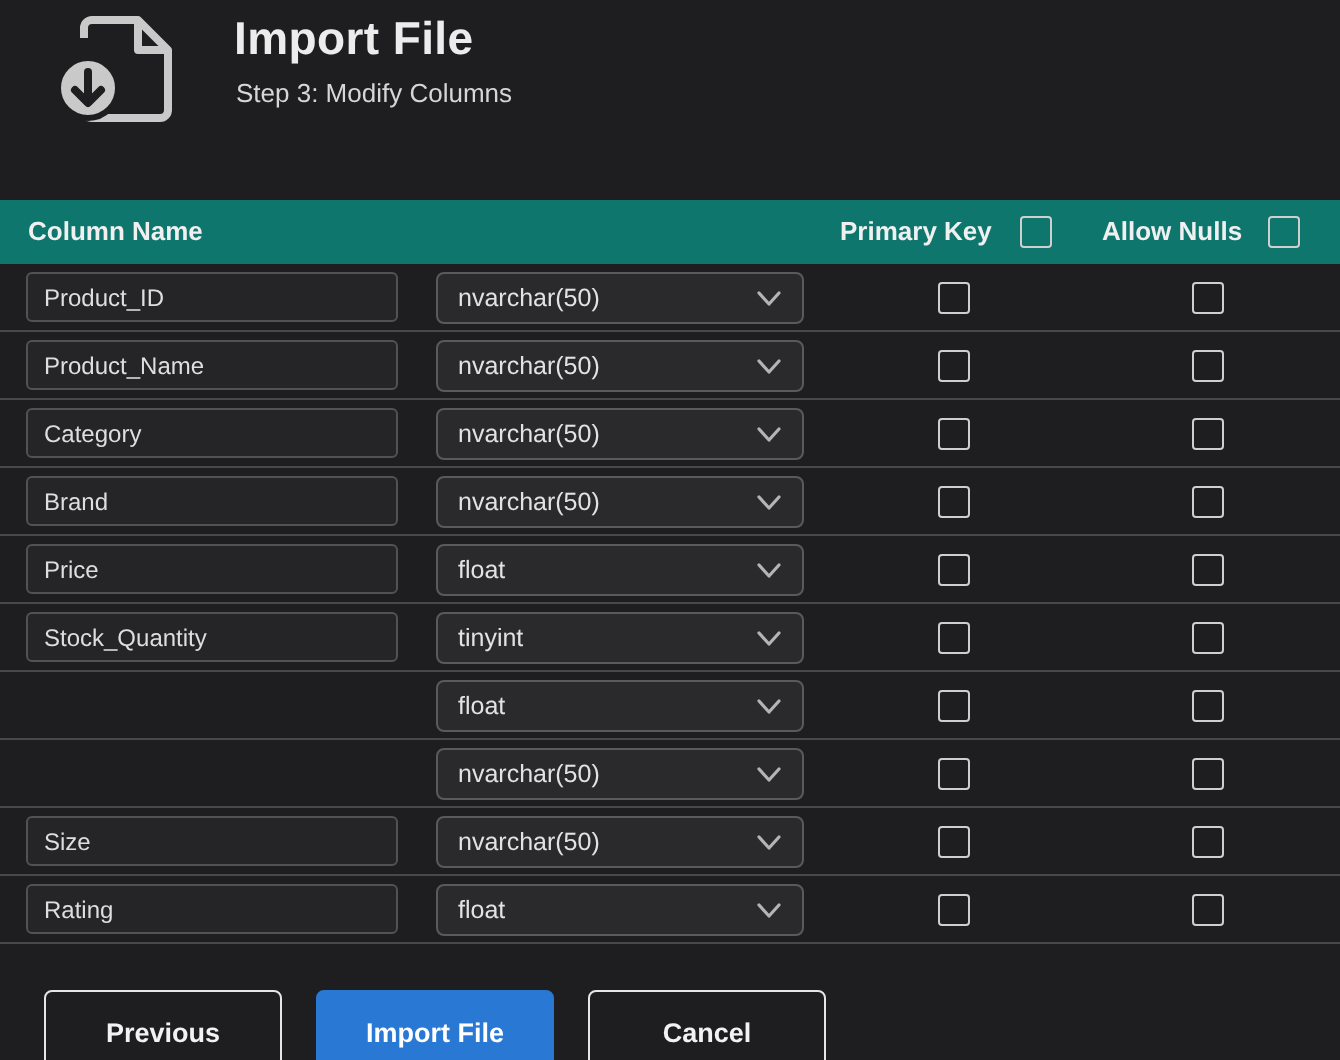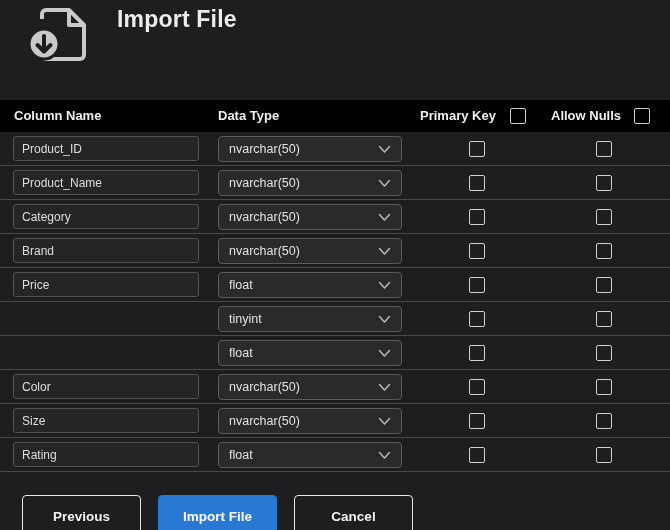--- a/index.html
+++ b/index.html
@@ -9,21 +9,21 @@
     background:#1e1e20; overflow:hidden;
     font-family:"Liberation Sans", sans-serif;
     color:#e4e4e4;
   }
   
   .top-header { position:absolute; left:0; top:0; width:670px; height:116px; }
   .file-icon { position:absolute; left:26px; top:4px; width:66px; height:62px; }
   .page-title { position:absolute; left:117px; top:6px; font-size:23px; font-weight:700; color:#ececec; letter-spacing:.2px; }
   .page-subtitle { position:absolute; left:118px; top:39px; font-size:13px; color:#d6d6d6; }
   
-  .thead { position:absolute; left:0; top:100px; width:670px; height:32px; background:#000000; }
+  .thead { position:absolute; left:0; top:100px; width:670px; height:32px; background:#0f766e; }
   .th { position:absolute; top:0; height:32px; line-height:32px; font-size:13px; font-weight:700; color:#f0f0f0; }
   .th-name { left:14px; }
   .th-type { left:218px; }
   .th-pk   { left:420px; }
   .th-an   { left:551px; }
   .thead .checkbox { position:absolute; top:8px; }
   .th-pk-cb { left:510px; }
   .th-an-cb { left:634px; }
   
   .rows { position:absolute; left:0; top:132px; width:670px; }
@@ -70,25 +70,25 @@
 
   <div class="top-header">
     <svg class="file-icon" viewBox="0 0 66 62">
       <path d="M16 15 v-5 a4 4 0 0 1 4 -4 h23 l15 15 v30 a4 4 0 0 1 -4 4 h-34 a4 4 0 0 1 -4 -4 v-4" fill="none" stroke="#c9c9c9" stroke-width="4" stroke-linejoin="round"></path>
       <path d="M43 6 v15 h15" fill="none" stroke="#c9c9c9" stroke-width="4" stroke-linejoin="round"></path>
       <circle cx="18" cy="40" r="15" fill="#c9c9c9" stroke="#1e1e20" stroke-width="3"></circle>
       <line x1="18" y1="32" x2="18" y2="46" stroke="#1e1e20" stroke-width="4" stroke-linecap="round"></line>
       <path d="M11.5 41 L18 47.5 L24.5 41" fill="none" stroke="#1e1e20" stroke-width="4" stroke-linecap="round" stroke-linejoin="round"></path>
     </svg>
     <div class="page-title">Import File</div>
+    <div class="page-subtitle">Step 3: Modify Columns</div>
   </div>
 
   <div class="thead">
     <span class="th th-name">Column Name</span>
-    <span class="th th-type">Data Type</span>
     <span class="th th-pk">Primary Key</span>
     <span class="checkbox th-pk-cb"></span>
     <span class="th th-an">Allow Nulls</span>
     <span class="checkbox th-an-cb"></span>
   </div>
 
   <div class="rows" id="rows">
     <div class="row">
       <input type="text" class="name-input" value="Product_ID" style="">
       <div class="select">
@@ -143,20 +143,21 @@
         <span class="select-value">float</span>
         <svg class="chevron" viewBox="0 0 13 9">
           <path d="M1.5 1.5 L6.5 7 L11.5 1.5" fill="none" stroke="#b4b4b4" stroke-width="1.6" stroke-linecap="round" stroke-linejoin="round"></path>
         </svg>
       </div>
       <span class="checkbox cb-pk"></span>
       <span class="checkbox cb-an"></span>
     </div>
 
     <div class="row">
+      <input type="text" class="name-input" value="Stock_Quantity" style="">
       <div class="select">
         <span class="select-value">tinyint</span>
         <svg class="chevron" viewBox="0 0 13 9">
           <path d="M1.5 1.5 L6.5 7 L11.5 1.5" fill="none" stroke="#b4b4b4" stroke-width="1.6" stroke-linecap="round" stroke-linejoin="round"></path>
         </svg>
       </div>
       <span class="checkbox cb-pk"></span>
       <span class="checkbox cb-an"></span>
     </div>
 
@@ -165,21 +166,20 @@
         <span class="select-value">float</span>
         <svg class="chevron" viewBox="0 0 13 9">
           <path d="M1.5 1.5 L6.5 7 L11.5 1.5" fill="none" stroke="#b4b4b4" stroke-width="1.6" stroke-linecap="round" stroke-linejoin="round"></path>
         </svg>
       </div>
       <span class="checkbox cb-pk"></span>
       <span class="checkbox cb-an"></span>
     </div>
 
     <div class="row">
-      <input type="text" class="name-input" value="Color" style="">
       <div class="select">
         <span class="select-value">nvarchar(50)</span>
         <svg class="chevron" viewBox="0 0 13 9">
           <path d="M1.5 1.5 L6.5 7 L11.5 1.5" fill="none" stroke="#b4b4b4" stroke-width="1.6" stroke-linecap="round" stroke-linejoin="round"></path>
         </svg>
       </div>
       <span class="checkbox cb-pk"></span>
       <span class="checkbox cb-an"></span>
     </div>
 

